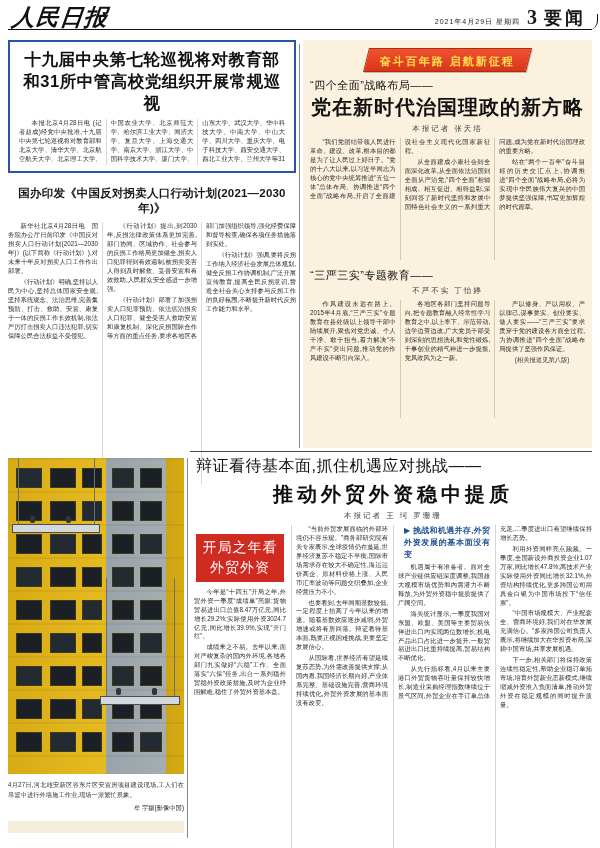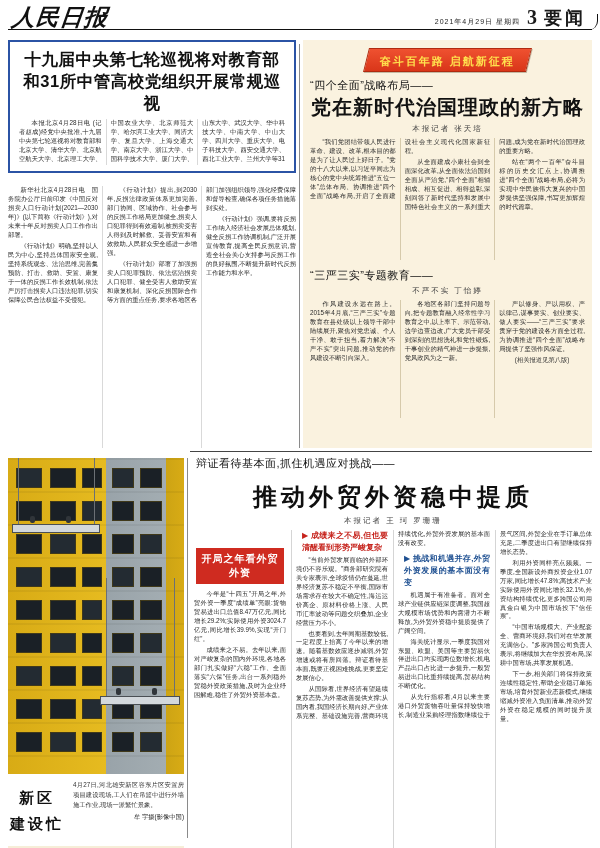--- a/index.html
+++ b/index.html
@@ -63,25 +63,25 @@
   .worker{position:absolute;width:5px;height:7px;background:#30353a;border-radius:2px;z-index:4}
   .caption-row{display:flex;gap:7px;margin-top:6px}
   .photo-title{width:58px;font-family:"DejaVu Serif","Liberation Serif",serif;font-weight:bold;font-size:15px;
     letter-spacing:3px;line-height:1.7;text-align:center;color:#111;padding-top:6px}
   .photo-cap{flex:1;font-size:6.3px;line-height:1.55;text-align:justify;color:#333}
   .photo-credit{text-align:right;margin-top:3px;color:#222}
   .staffbox{margin-top:9px;background:#f6eed8;padding:6px 9px;font-size:6.5px;line-height:1.75;color:#3a3a3a;letter-spacing:0.5px}
 
   
   .trade{position:absolute;left:194px;top:456px;width:398px}
-  .trade .kicker{font-size:11px;margin-left:2px}
-  .trade h2{font-size:24px;text-align:center;letter-spacing:4px;color:#0f0f0f;margin-top:10px;font-weight:bold}
+  .trade .kicker{font-size:16px;margin-left:2px}
+  .trade h2{font-size:20px;text-align:center;letter-spacing:4px;color:#0f0f0f;margin-top:4px;font-weight:bold}
   .trade .colbody{height:328px;overflow:hidden;margin-top:2px}
-  .redtag{background:#cf2b20;color:#fff;font-weight:bold;font-size:10px;text-align:center;
-    letter-spacing:1px;padding:4px 4px;margin:18px 2px 6px;break-inside:avoid}
+  .redtag{background:#cf2b20;color:#fff;font-weight:normal;font-size:14px;text-align:center;
+    letter-spacing:1px;padding:4px 4px;margin:9px 2px 6px;break-inside:avoid}
   .bullet{font-weight:bold;font-size:8px;line-height:1.5;text-indent:0 !important;margin:5px 0 5px;padding-left:6px;break-inside:avoid}
   .bullet.red{color:#c6231c}
   .bullet.blue{color:#1d4f91}
 </style>
 </head>
 <body>
 
 <div class="page">
 
   <div class="masthead">人民日报</div>
@@ -94,20 +94,21 @@
   <div class="header-curl"></div>
 
   <div class="topleft">
     <div class="bluebox">
       <h1>十九届中央第七轮巡视将对教育部和31所中管高校党组织开展常规巡视</h1>
       <div class="colbody c3 mini3">
         <p>本报北京4月28日电 (记者赵成)经党中央批准,十九届中央第七轮巡视将对教育部和北京大学、清华大学、北京航空航天大学、北京理工大学、中国农业大学、北京师范大学、哈尔滨工业大学、同济大学、复旦大学、上海交通大学、南京大学、浙江大学、中国科学技术大学、厦门大学、山东大学、武汉大学、华中科技大学、中南大学、中山大学、四川大学、重庆大学、电子科技大学、西安交通大学、西北工业大学、兰州大学等31所中管高校党组织开展常规巡视。</p>
       </div>
     </div>
     <div class="traffick">
+      <h2>国办印发《中国反对拐卖人口行动计划(2021—2030年)》</h2>
       <div class="colbody c3">
         <p>新华社北京4月28日电　国务院办公厅日前印发《中国反对拐卖人口行动计划(2021—2030年)》(以下简称《行动计划》),对未来十年反对拐卖人口工作作出部署。</p>
         <p>《行动计划》明确,坚持以人民为中心,坚持总体国家安全观,坚持系统观念、法治思维,完善集预防、打击、救助、安置、康复于一体的反拐工作长效机制,依法严厉打击拐卖人口违法犯罪,切实保障公民合法权益不受侵犯。</p>
         <p>《行动计划》提出,到2030年,反拐法律政策体系更加完善,部门协同、区域协作、社会参与的反拐工作格局更加健全,拐卖人口犯罪得到有效遏制,被拐卖受害人得到及时解救、妥善安置和有效救助,人民群众安全感进一步增强。</p>
         <p>《行动计划》部署了加强拐卖人口犯罪预防、依法惩治拐卖人口犯罪、健全受害人救助安置和康复机制、深化反拐国际合作等方面的重点任务,要求各地区各部门加强组织领导,强化经费保障和督导检查,确保各项任务措施落到实处。</p>
         <p>《行动计划》强调,要将反拐工作纳入经济社会发展总体规划,健全反拐工作协调机制,广泛开展宣传教育,提高全民反拐意识,营造全社会关心支持参与反拐工作的良好氛围,不断提升新时代反拐工作能力和水平。</p>
       </div>
     </div>
   </div>
 
@@ -196,24 +197,20 @@
         <div class="win" style="left: 74px; top: 241px; width: 20px; height: 20px; background: rgb(35, 43, 50);"></div>
         <div class="win" style="left: 104px; top: 241px; width: 22px; height: 20px;"></div>
         <div class="win" style="left: 132px; top: 241px; width: 22px; height: 20px;"></div>
         <div class="win" style="left: 8px; top: 274px; width: 26px; height: 20px;"></div>
         <div class="win" style="left: 42px; top: 274px; width: 26px; height: 20px; background: rgb(35, 43, 50);"></div>
         <div class="win" style="left: 74px; top: 274px; width: 20px; height: 20px;"></div>
         <div class="win" style="left: 104px; top: 274px; width: 22px; height: 20px;"></div>
         <div class="win" style="left: 132px; top: 274px; width: 22px; height: 20px; background: rgb(35, 43, 50);"></div>
       </div>
     <div class="caption-row">
-      <div class="photo-title">
-        <div>新区</div>
-        <div>建设忙</div>
-      </div>
       <div class="photo-cap">
         <span>4月27日,河北雄安新区容东片区安置房项目建设现场,工人们在吊篮中进行外墙施工作业,现场一派繁忙景象。</span>
         <div class="photo-credit">牟 宇摄(影像中国)</div>
       </div>
     </div>
     <div class="staffbox">
       
       
       
       
@@ -221,21 +218,20 @@
   </div>
 
   <div class="trade">
     <div class="kicker">辩证看待基本面,抓住机遇应对挑战——</div>
     <h2>推动外贸外资稳中提质</h2>
     <div class="byline">本报记者 王 珂 罗珊珊</div>
     <div class="colbody c4">
       <div class="redtag">开局之年看外贸外资</div>
       <p>今年是“十四五”开局之年,外贸外资一季度“成绩单”亮眼:货物贸易进出口总值8.47万亿元,同比增长29.2%;实际使用外资3024.7亿元,同比增长39.9%,实现“开门红”。</p>
       <p>成绩来之不易。去年以来,面对严峻复杂的国内外环境,各地各部门扎实做好“六稳”工作、全面落实“六保”任务,出台一系列稳外贸稳外资政策措施,及时为企业纾困解难,稳住了外贸外资基本盘。</p>
-      <p class="bullet red">▶ 成绩来之不易,但也要清醒看到形势严峻复杂</p>
       <p>“当前外贸发展面临的外部环境仍不容乐观。”商务部研究院有关专家表示,全球疫情仍在蔓延,世界经济复苏不稳定不平衡,国际市场需求存在较大不确定性,海运运价高企、原材料价格上涨、人民币汇率波动等问题交织叠加,企业经营压力不小。</p>
       <p>也要看到,去年同期基数较低,一定程度上抬高了今年以来的增速。随着基数效应逐步减弱,外贸增速或将有所回落。辩证看待基本面,既要正视困难挑战,更要坚定发展信心。</p>
       <p>从国际看,世界经济有望延续复苏态势,为外需改善提供支撑;从国内看,我国经济长期向好,产业体系完整、基础设施完善,营商环境持续优化,外贸外资发展的基本面没有改变。</p>
       <p class="bullet blue">▶ 挑战和机遇并存,外贸外资发展的基本面没有变</p>
       <p>机遇属于有准备者。面对全球产业链供应链深度调整,我国超大规模市场优势和内需潜力不断释放,为外贸外资稳中提质提供了广阔空间。</p>
       <p>海关统计显示,一季度我国对东盟、欧盟、美国等主要贸易伙伴进出口均实现两位数增长;机电产品出口占比进一步提升,一般贸易进出口比重持续提高,贸易结构不断优化。</p>
       <p>从先行指标看,4月以来主要港口外贸货物吞吐量保持较快增长,制造业采购经理指数继续位于景气区间,外贸企业在手订单总体充足,二季度进出口有望继续保持增长态势。</p>
       <p>利用外资同样亮点频频。一季度,全国新设外商投资企业1.07万家,同比增长47.8%;高技术产业实际使用外资同比增长32.1%,外资结构持续优化,更多跨国公司用真金白银为中国市场投下“信任票”。</p>
       <p>“中国市场规模大、产业配套全、营商环境好,我们对在华发展充满信心。”多家跨国公司负责人表示,将继续加大在华投资布局,深耕中国市场,共享发展机遇。</p>
       <p>下一步,相关部门将保持政策连续性稳定性,帮助企业稳订单拓市场,培育外贸新业态新模式,继续缩减外资准入负面清单,推动外贸外资在稳定规模的同时提升质量。</p>

